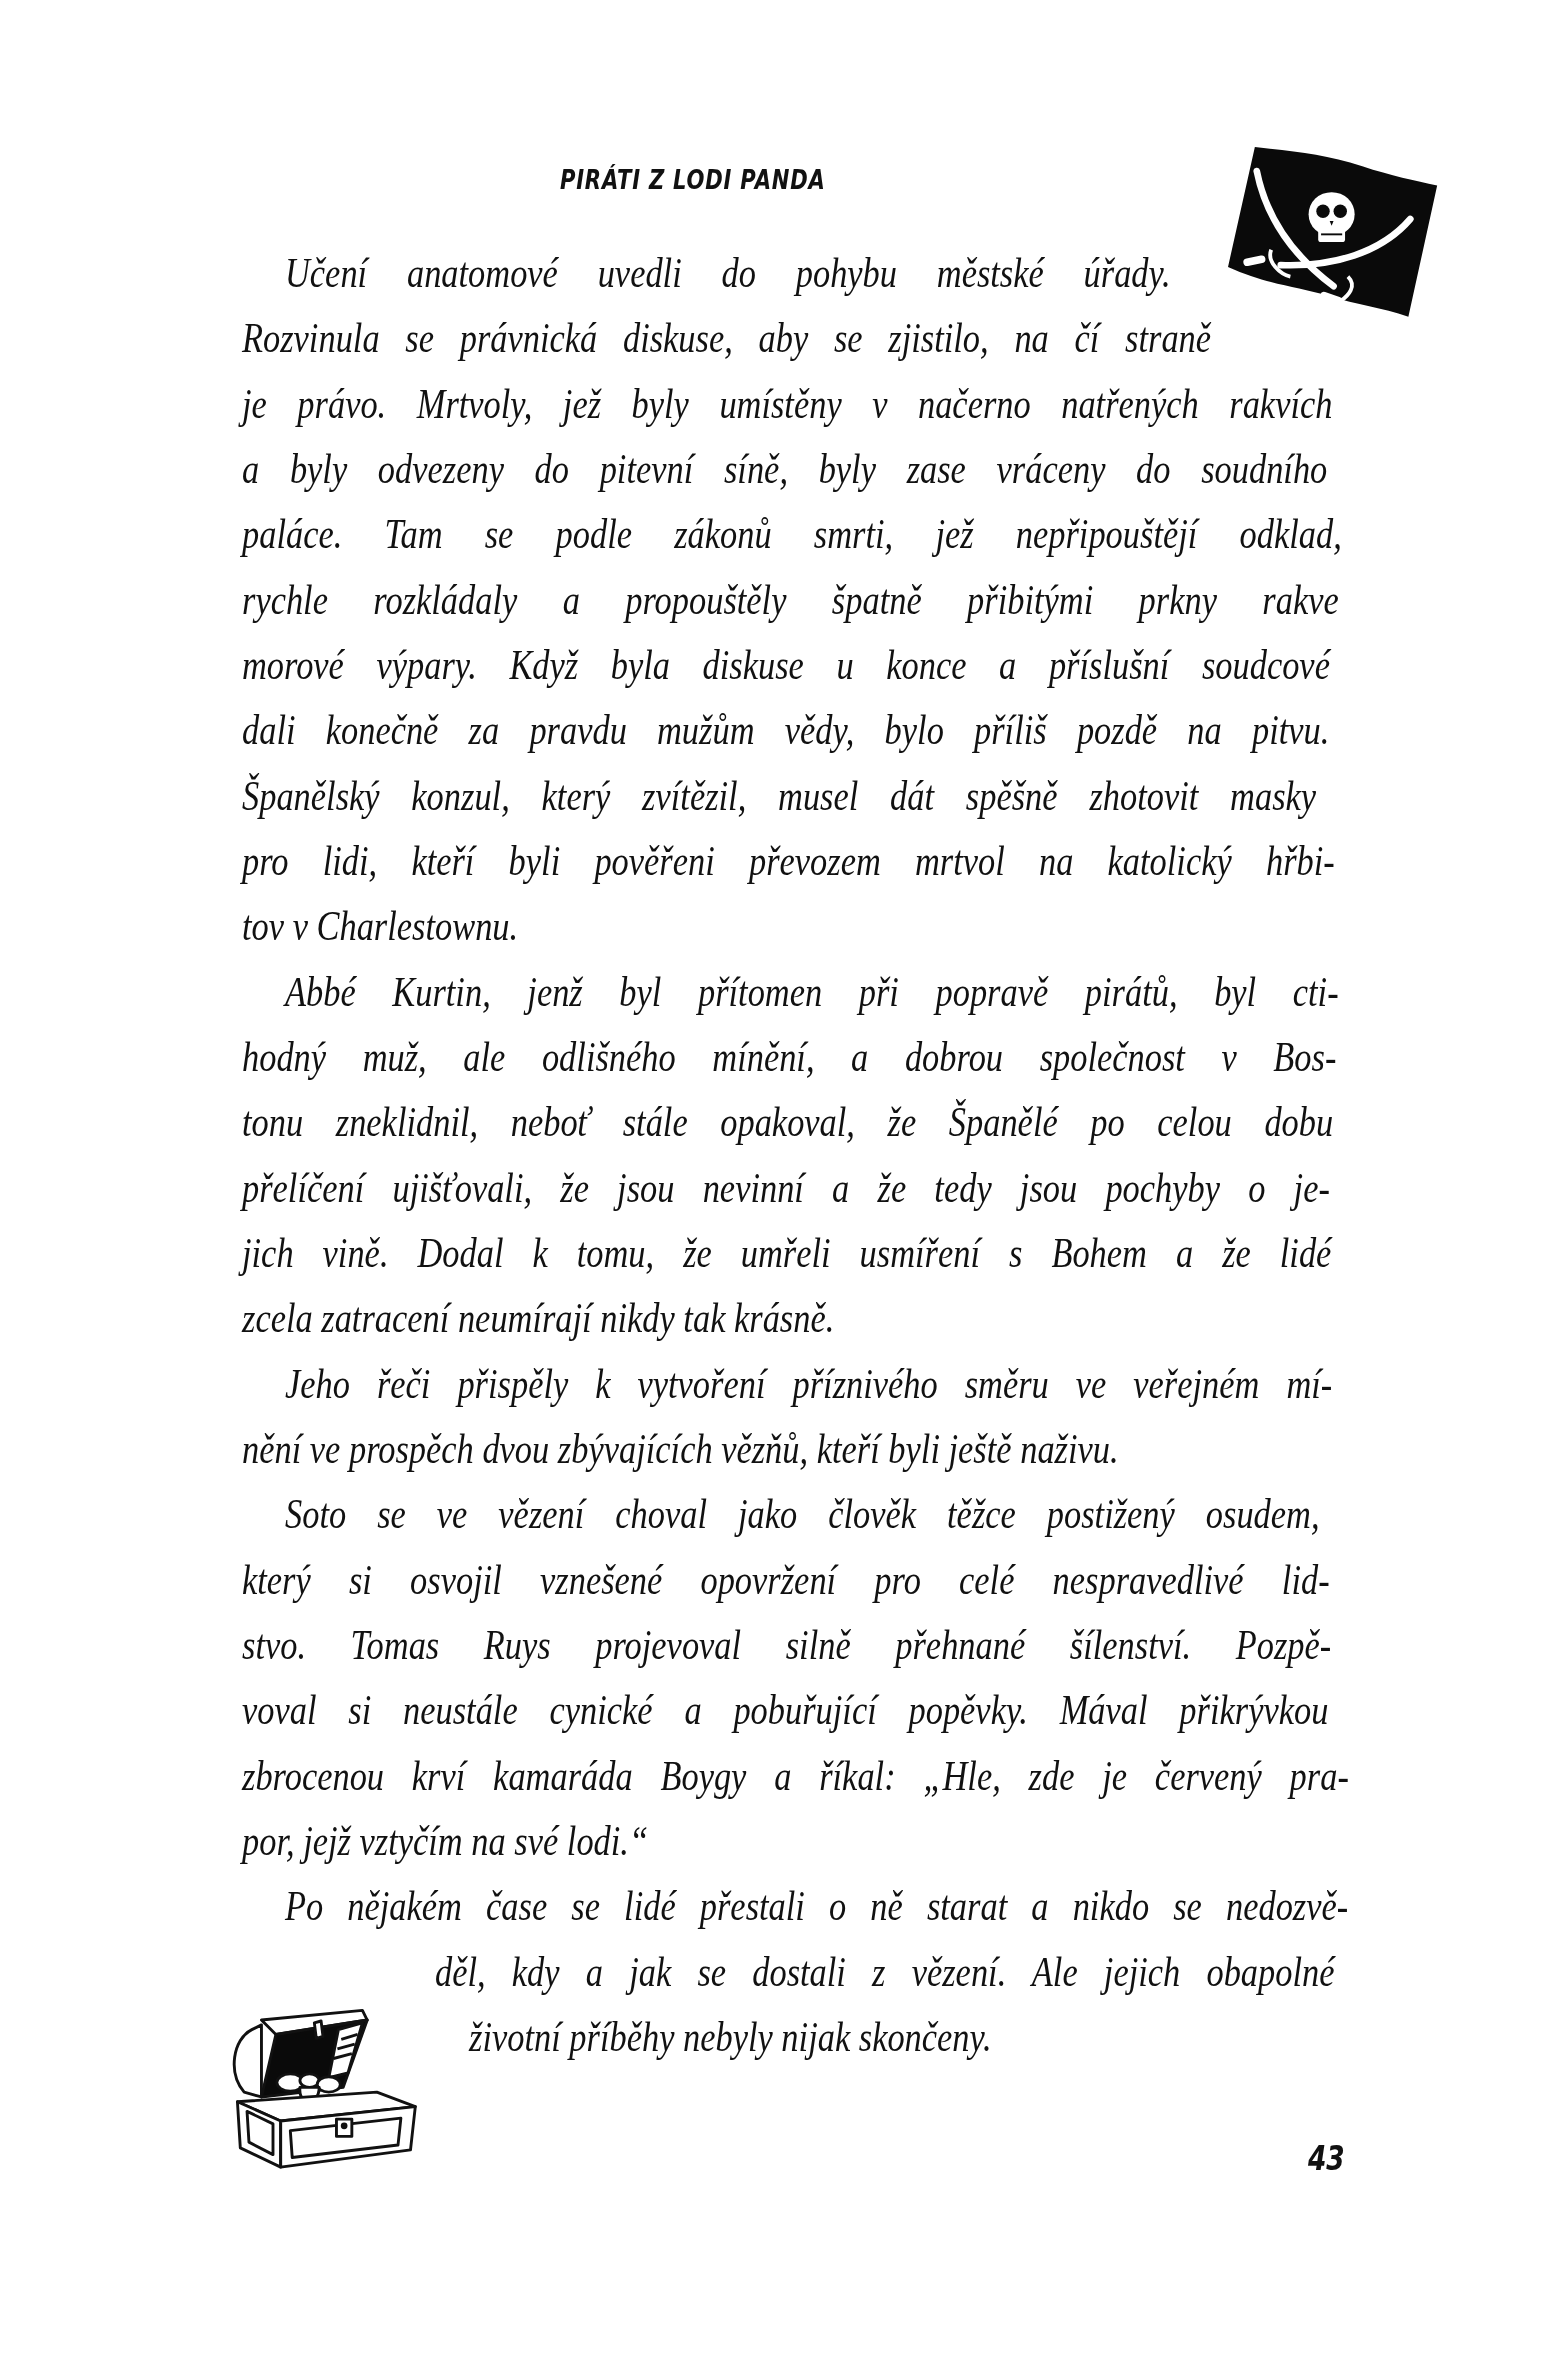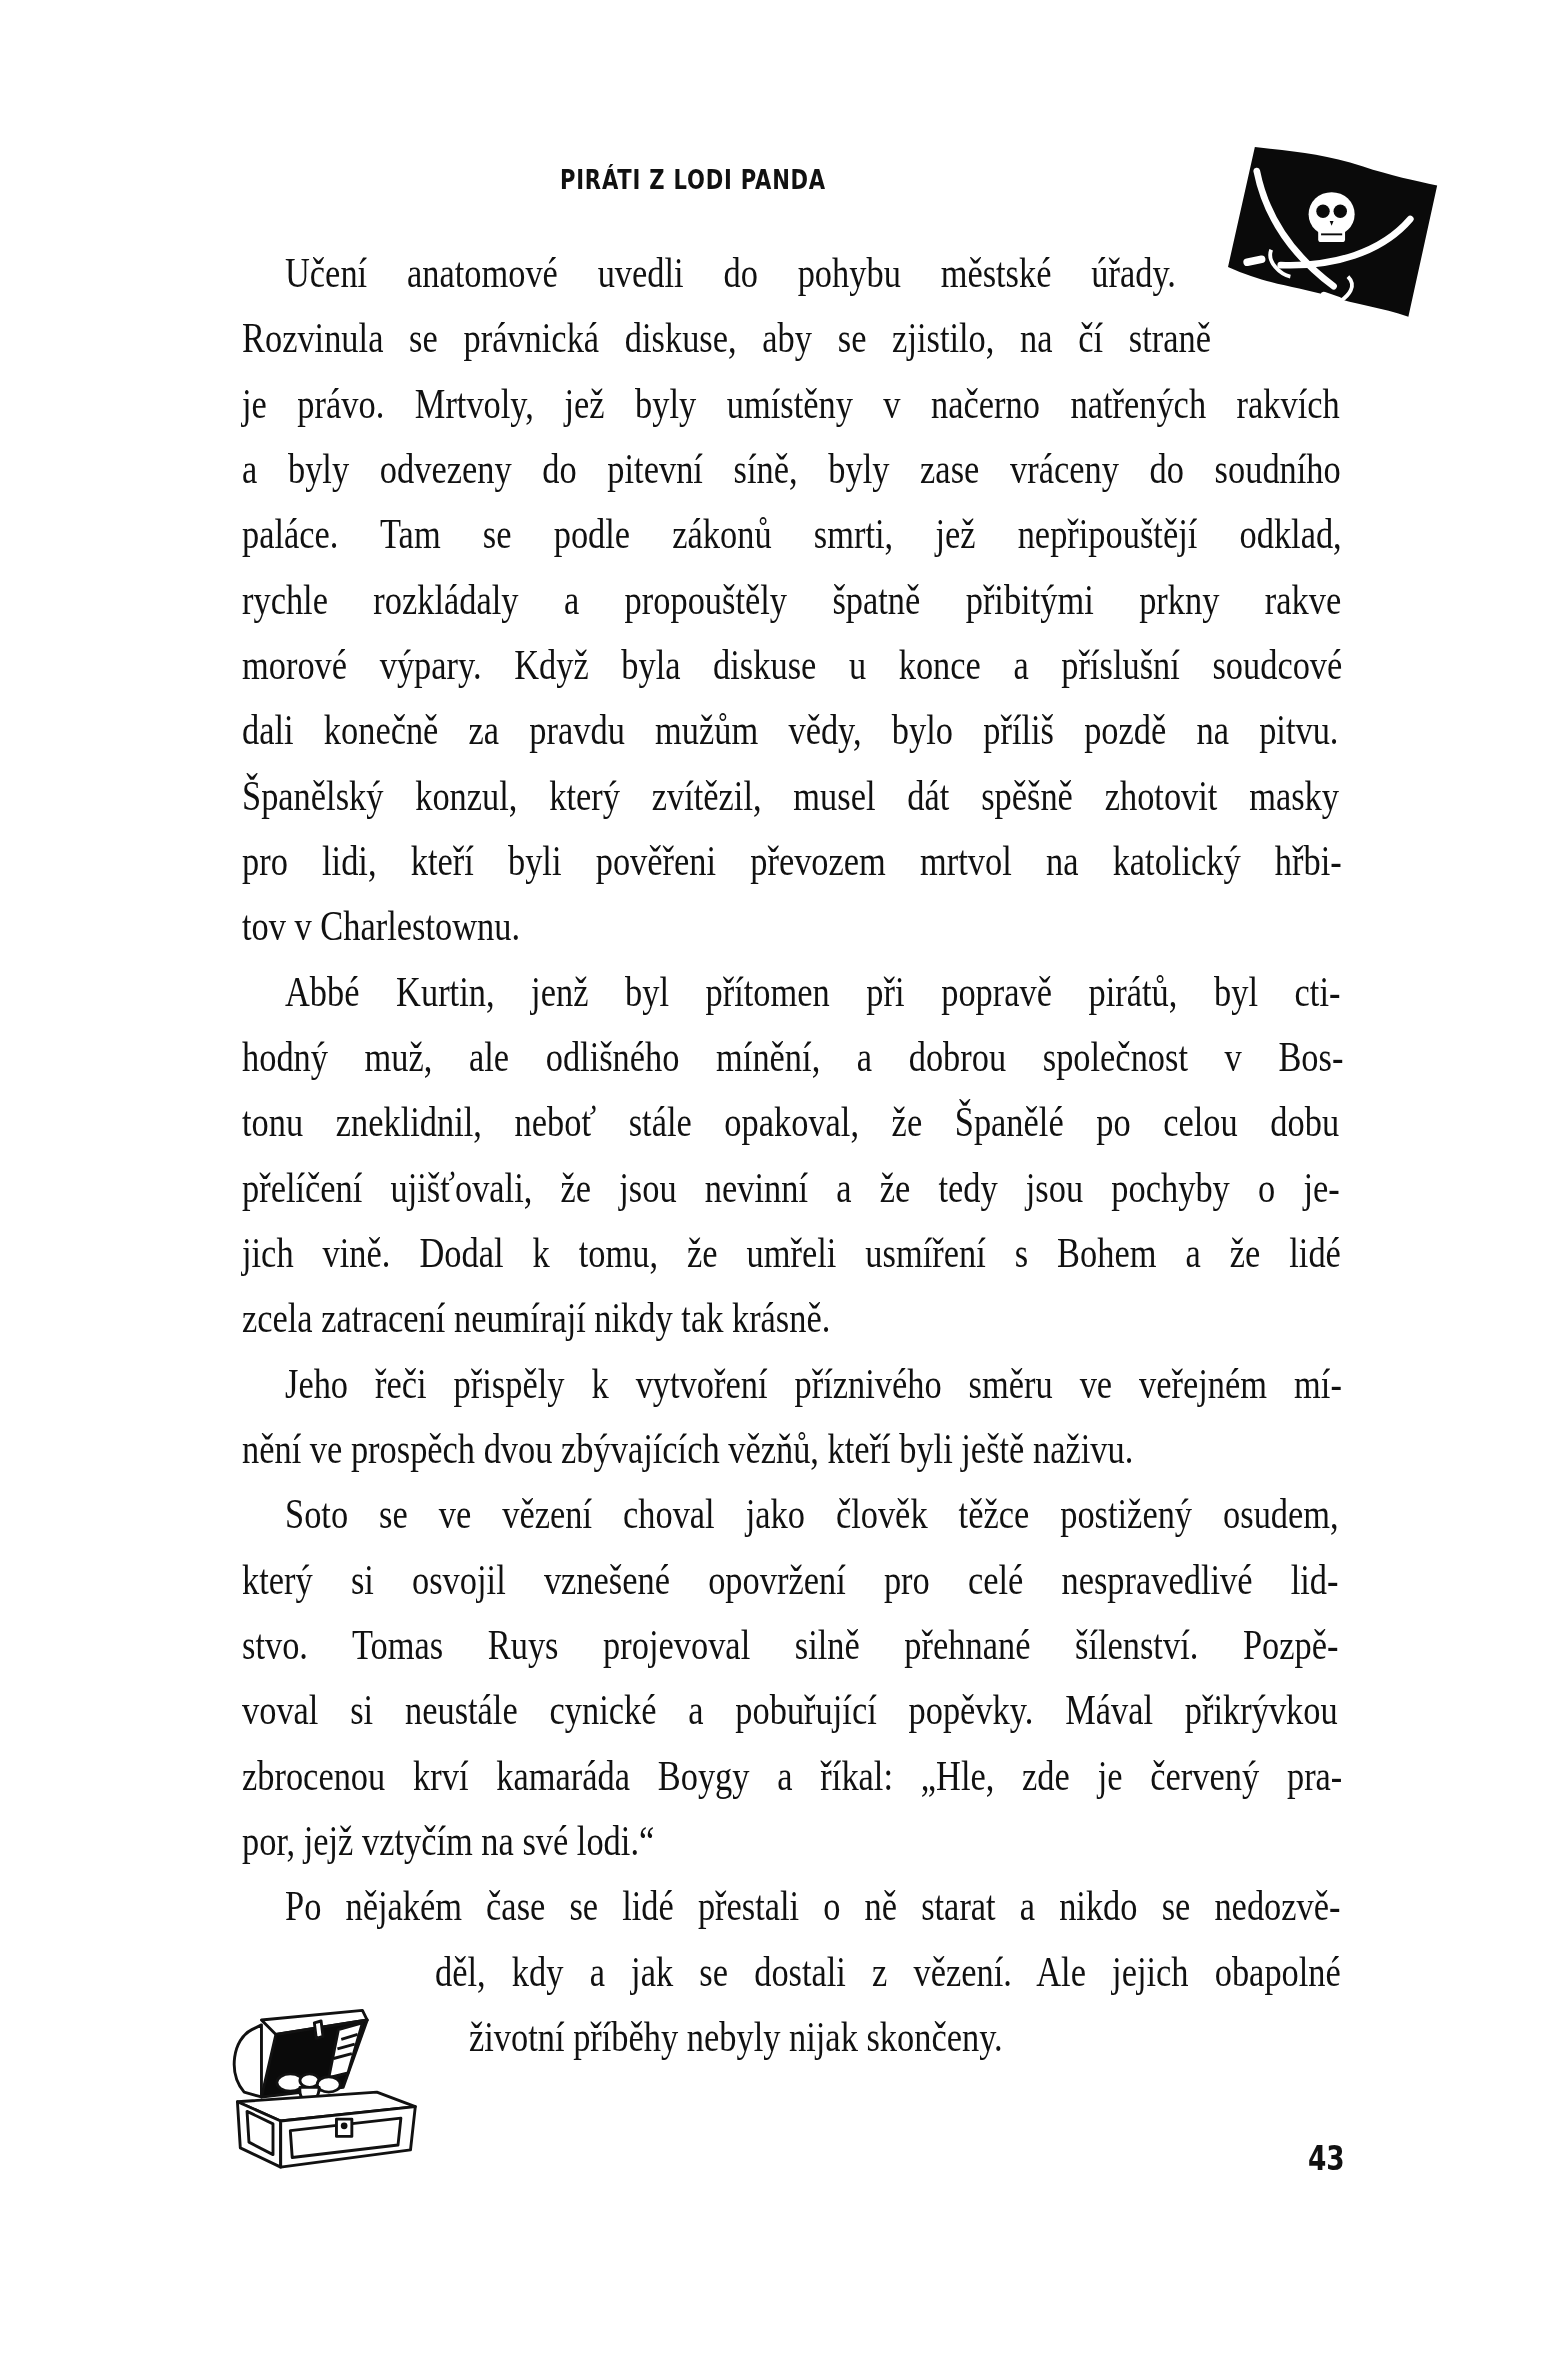--- a/index.html
+++ b/index.html
@@ -1,17 +1,17 @@
 <!DOCTYPE html>
 <html><head>
 <meta charset="utf-8">
 <style>
   html, body { margin: 0; padding: 0; background: #ffffff; }
   body { width: 1566px; height: 2360px; position: relative; overflow: hidden; }
-  .page { position: absolute; left: 0; top: 0; width: 1495px; height: 2360px; background: #fff; }
+  .page { position: absolute; left: 0; top: 0; width: 1495px; height: 2360px; background: #fff; font-style: italic; }
   .running-head {
     position: absolute; left: 560px; top: 163px; width: 264px; height: 33px;
     font-family: "DejaVu Sans", sans-serif; font-weight: bold; font-size: 27px;
     line-height: 33px; color: #111; white-space: nowrap; letter-spacing: 1px;
     transform-origin: left center;
   }
   .body-text { position: absolute; left: 242px; top: 240px; width: 1103px; }
   .line {
     position: absolute; left: 0; height: 65px; line-height: 65px;
     font-family: "Liberation Serif", serif; font-size: 43px; color: #111;

